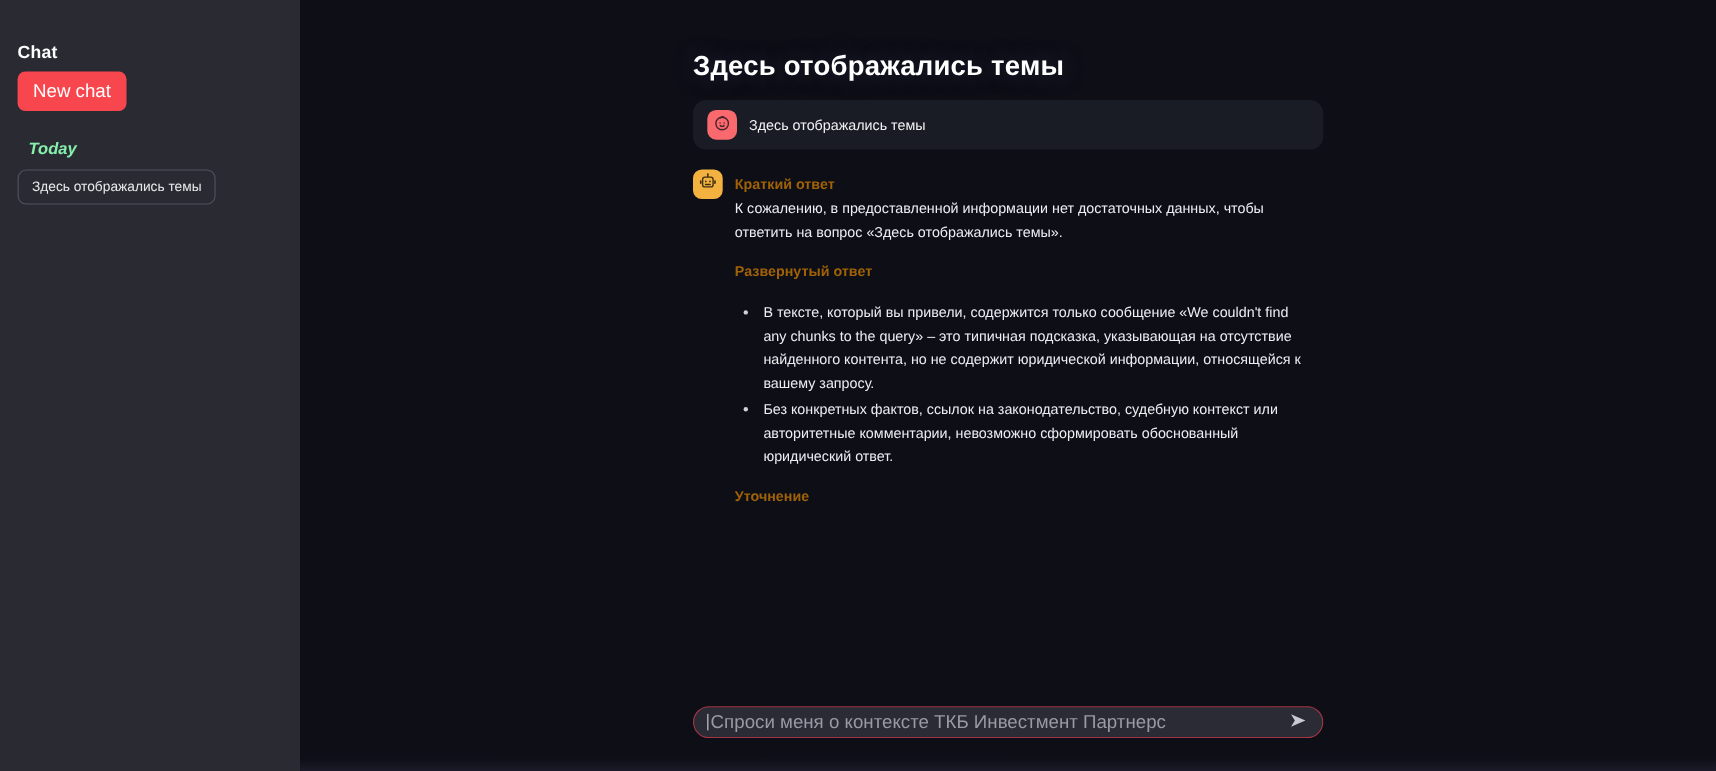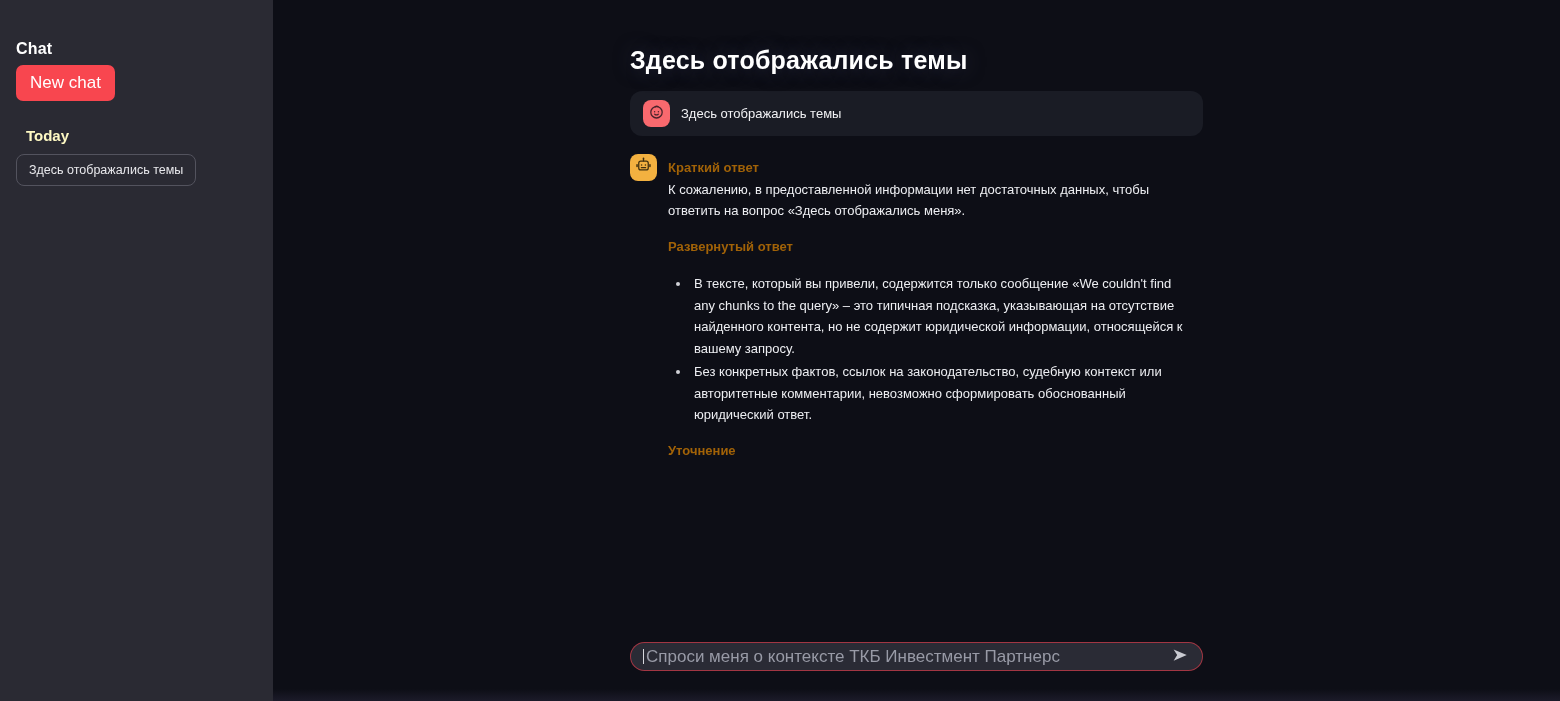--- a/index.html
+++ b/index.html
@@ -24,22 +24,22 @@
     margin: 0 0 7px 0; letter-spacing: .2px;
   }
   .new-chat-btn {
     display: inline-block;
     background: #f8464f; color: #ffffff;
     border: none; border-radius: 7px;
     font-size: 17px; font-family: inherit;
     padding: 8px 14px; cursor: pointer;
   }
   .today-label {
-    color: #fef9c3; font-size: 15px; font-weight: 700;
-    margin: 26px 0 10px 0; padding-left: 10px;
+    color: #86efac; font-size: 15px; font-weight: 700;
+    margin: 26px 0 10px 0; padding-left: 10px; font-style: italic;
   }
   .history-chip {
     display: inline-block;
     border: 1px solid #53535e; border-radius: 8px;
     background: transparent;
     color: #e8e8ec; font-size: 12.5px; font-family: inherit;
     padding: 8px 12px; cursor: pointer;
     text-align: left;
   }
 
@@ -154,21 +154,21 @@
               <rect x="2.9" y="10" width="1.9" height="4.2" rx="0.9" fill="#40300f" stroke="none"></rect>
               <rect x="19.2" y="10" width="1.9" height="4.2" rx="0.9" fill="#40300f" stroke="none"></rect>
               <circle cx="9.6" cy="11.3" r="1" fill="#40300f" stroke="none"></circle>
               <circle cx="14.4" cy="11.3" r="1" fill="#40300f" stroke="none"></circle>
               <line x1="9.3" y1="14.8" x2="14.7" y2="14.8"></line>
             </svg>
           </span>
         </div>
         <div class="answer-body">
           <h4>Краткий ответ</h4>
-          <p>К сожалению, в предоставленной информации нет достаточных данных, чтобы ответить на вопрос «Здесь отображались меня».</p>
+          <p>К сожалению, в предоставленной информации нет достаточных данных, чтобы ответить на вопрос «Здесь отображались темы».</p>
           <h4>Развернутый ответ</h4>
           <ul>
             <li>В тексте, который вы привели, содержится только сообщение «We couldn't find any chunks to the query» – это типичная подсказка, указывающая на отсутствие найденного контента, но не содержит юридической информации, относящейся к вашему запросу.</li>
             <li>Без конкретных фактов, ссылок на законодательство, судебную контекст или авторитетные комментарии, невозможно сформировать обоснованный юридический ответ.</li>
           </ul>
           <h4>Уточнение</h4>
         </div>
       </div>
     </div>
 

